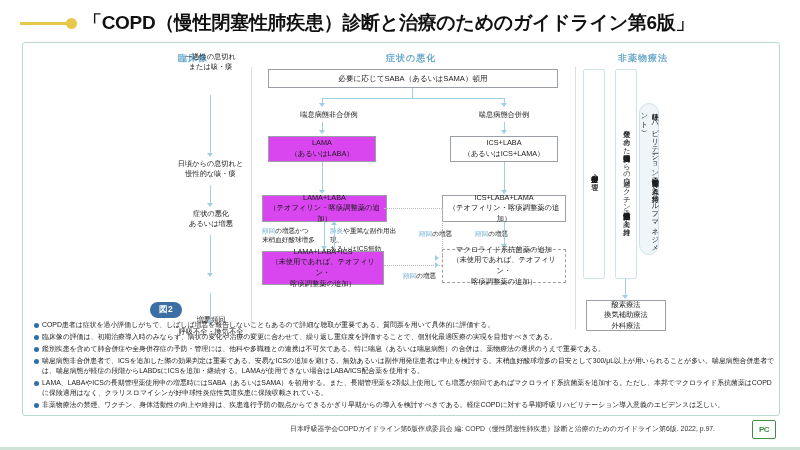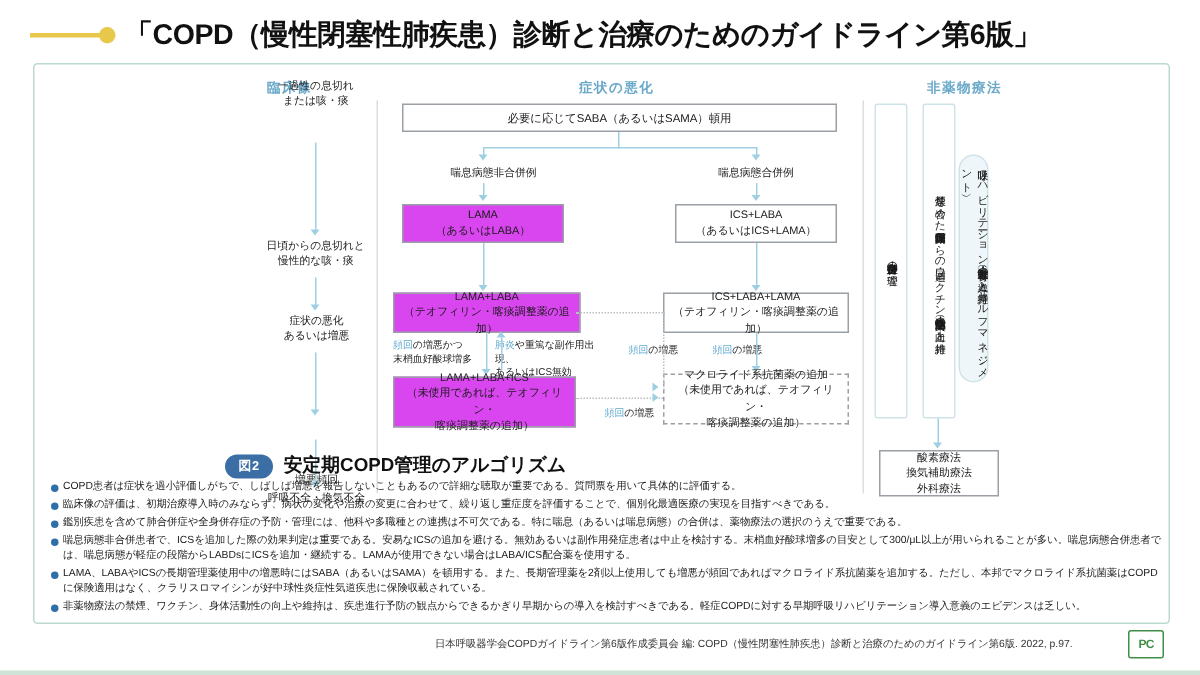--- a/index.html
+++ b/index.html
@@ -241,21 +241,20 @@
     <div class="box plain" style="left:563px;top:257px;width:80px;height:31px;flex-direction:column;">
       <span>酸素療法</span>
       <span>換気補助療法</span>
       <span>外科療法</span>
     </div>
 
   </div>
 
   <div class="cap-row">
     <span class="cap-pill">図2</span>
-    <span class="cap-text">安定期COPD管理のアルゴリズム</span>
   </div>
 
   <div class="notes">
     <div class="note">
       <span class="bullet"></span>
       <span class="txt">COPD患者は症状を過小評価しがちで、しばしば増悪を報告しないこともあるので詳細な聴取が重要である。質問票を用いて具体的に評価する。</span>
     </div>
     <div class="note">
       <span class="bullet"></span>
       <span class="txt">臨床像の評価は、初期治療導入時のみならず、病状の変化や治療の変更に合わせて、繰り返し重症度を評価することで、個別化最適医療の実現を目指すべきである。</span>

